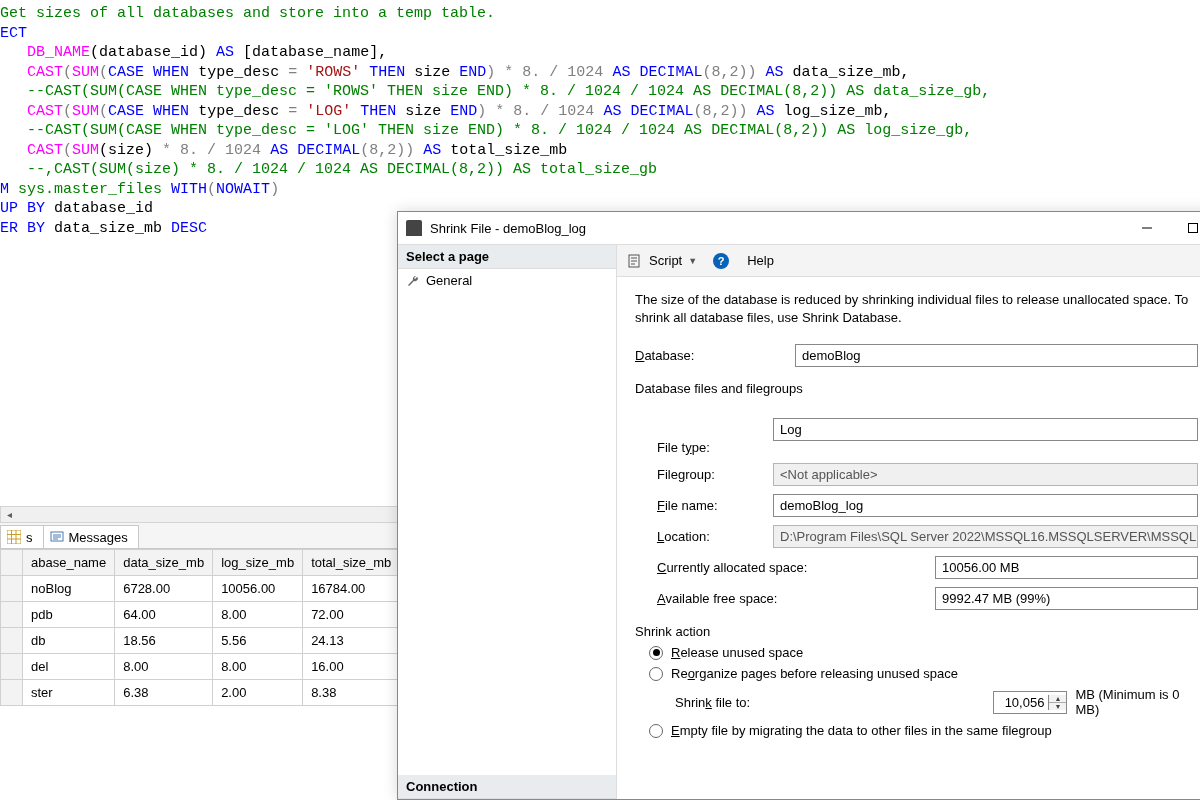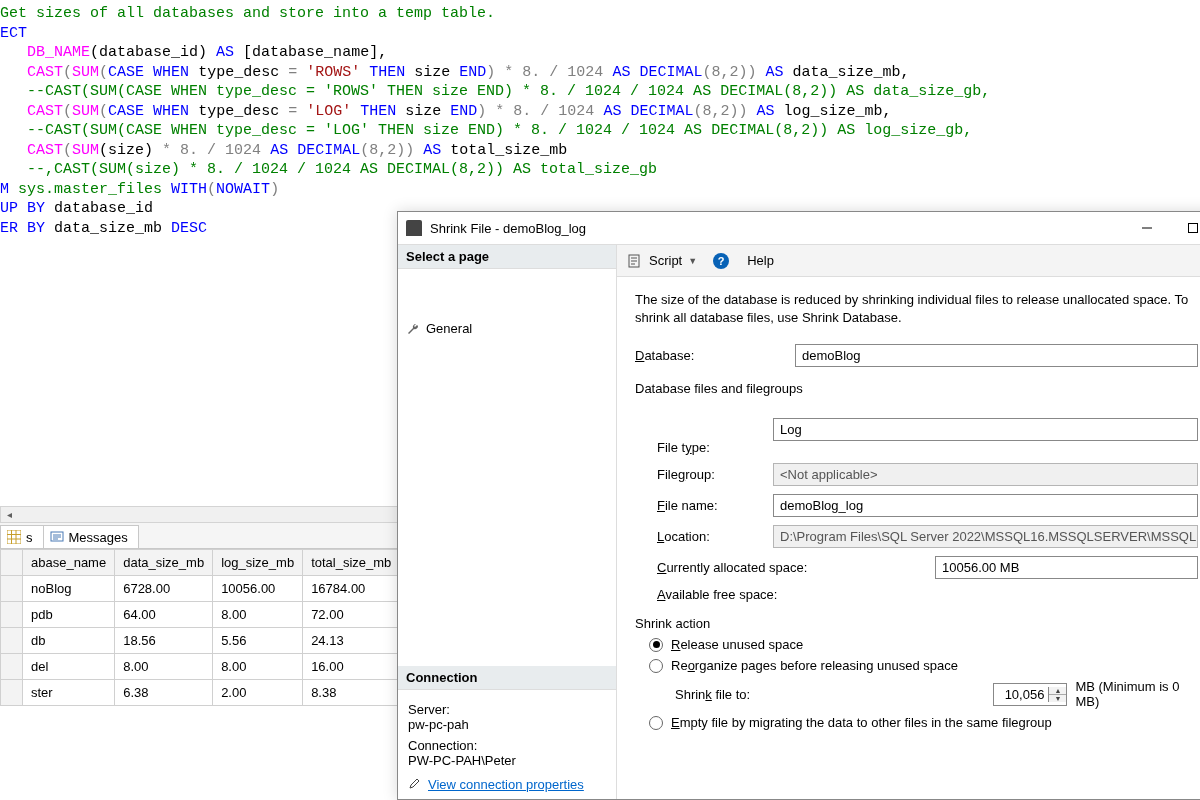--- a/index.html
+++ b/index.html
@@ -141,21 +141,20 @@
     background: #e8ecee;
     font-weight: bold;
     padding: 4px 8px;
     border-bottom: 1px solid #ddd;
     font-size: 13px;
   }
   .page-item {
     padding: 4px 8px;
     display: flex; align-items: center; gap: 6px;
     font-size: 13px;
-    margin-top: 48px;
   }
   .wrench {
     width: 14px; height: 14px;
     display: inline-block;
     color: #555;
   }
   .conn-block { padding: 6px 10px; font-size: 13px; }
   .conn-label { margin-top: 6px; }
   .conn-link { color: #0066cc; text-decoration: underline; display: flex; gap: 6px; align-items: center; margin-top: 8px;}
   .right-pane {
@@ -367,35 +366,20 @@
       <div class="page-item">
         <span class="wrench">
           <svg viewBox="0 0 14 14" width="14" height="14">
               <path d="M12 4a3 3 0 0 1-4 3L3 12l-1-1 5-5a3 3 0 0 1 3-4l-2 2 1 1 2-2z" fill="#666"></path>
             </svg>
         </span>
         <span>General</span>
       </div>
       <div style="flex:1"></div>
       <div class="pane-head">Connection</div>
-      <div class="conn-block">
-        <div class="conn-label">Server:</div>
-        <div>pw-pc-pah</div>
-        <div class="conn-label">Connection:</div>
-        <div>PW-PC-PAH\Peter</div>
-        <div class="conn-link">
-          <span>
-            <svg width="14" height="14" viewBox="0 0 14 14">
-                <path d="M3 9l-1 3 3-1 6-6-2-2-6 6z" fill="none" stroke="#444"></path>
-                <path d="M9 3l2 2" stroke="#444"></path>
-              </svg>
-          </span>
-          <span>View connection properties</span>
-        </div>
-      </div>
     </div>
     <div class="right-pane">
       <div class="toolbar">
         <span class="tb-icon">
           <svg width="16" height="16" viewBox="0 0 16 16">
               <rect x="2" y="2" width="10" height="12" fill="none" stroke="#555"></rect>
               <line x1="4" y1="5" x2="10" y2="5" stroke="#555"></line>
               <line x1="4" y1="8" x2="10" y2="8" stroke="#555"></line>
               <line x1="4" y1="11" x2="8" y2="11" stroke="#555"></line>
             </svg>
@@ -431,20 +415,21 @@
           <div class="lbl" style="width:128px;"><span class="ul-letter">L</span>ocation:</div>
           <div class="field ro" style="white-space:nowrap;overflow:hidden;">D:\Program Files\SQL Server 2022\MSSQL16.MSSQLSERVER\MSSQL</div>
         </div>
 
         <div class="form-row indent">
           <div class="lbl"><span class="ul-letter">C</span>urrently allocated space:</div>
           <div class="field" style="border:1px solid #888;">10056.00 MB</div>
         </div>
         <div class="form-row indent">
           <div class="lbl"><span class="ul-letter">A</span>vailable free space:</div>
+          <div class="field" style="border:1px solid #888;">9992.47 MB (99%)</div>
         </div>
 
         <div class="section-title">Shrink action</div>
 
         <div class="radio-row">
           <span class="radio checked"></span>
           <span><span class="ul-letter">R</span>elease unused space</span>
         </div>
         <div class="radio-row">
           <span class="radio"></span>

